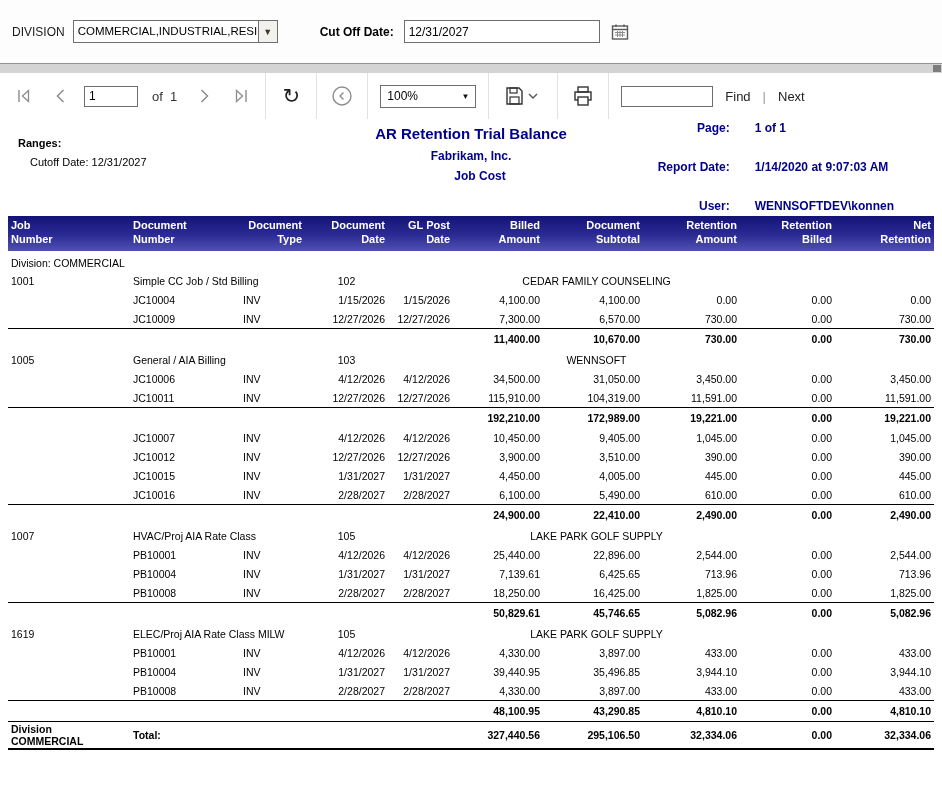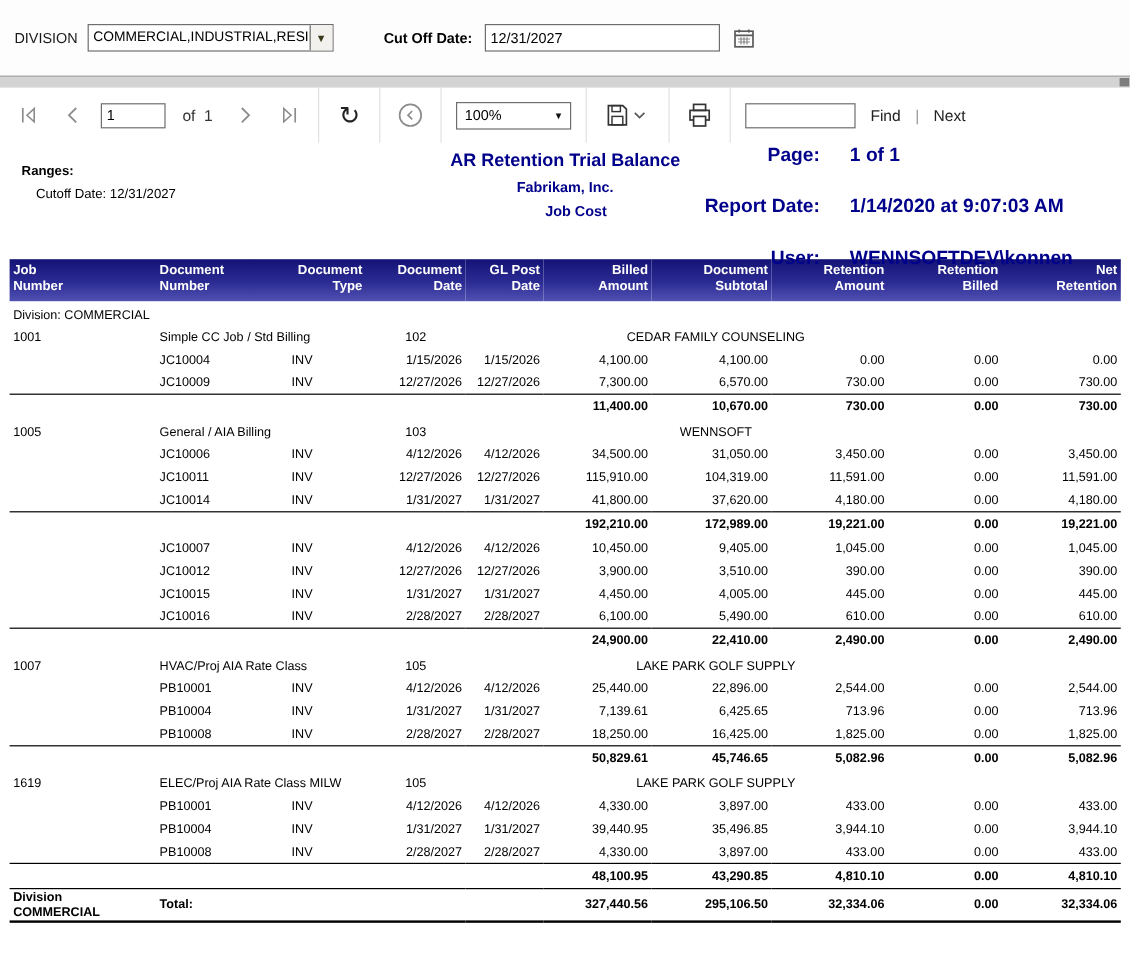--- a/index.html
+++ b/index.html
@@ -46,21 +46,21 @@
   .report-header { position:relative; height:97px; }
   .ranges-block { position:absolute; left:18px; top:18px; font-size:11px; }
   .ranges-title { font-weight:bold; }
   .ranges-line { margin:7px 0 0 12px; }
   .title-block { position:absolute; left:0; right:0; top:6px; text-align:center; color:#00008B; }
   .rpt-title { font-size:15px; font-weight:bold; }
   .rpt-company { font-size:12px; font-weight:bold; margin-top:7px; }
   .rpt-module { font-size:12px; font-weight:bold; margin-top:6px;padding-left:18px; }
   .meta-block { position:absolute; right:48px; top:2px; display:grid;
     grid-template-columns:auto auto; column-gap:12px; row-gap:5px;
-    font-size:16px; font-weight:bold; color:#00008B;gap:25px; }
+    font-size:12px; font-weight:bold; color:#00008B;gap:25px; }
   .meta-label { text-align:right; }
 
   
   table.rt { border-collapse:collapse; table-layout:fixed; width:926px; margin:0 8px; }
   table.rt th { background:linear-gradient(180deg,#131376 0%,#2b2b94 55%,#5151b2 100%);
     color:#fff; font-size:11px; font-weight:bold; padding:3px 3px 4px 3px; vertical-align:bottom; line-height:1.25; }
   table.rt th.l, table.rt td.l { text-align:left; }
   table.rt th.r, table.rt td.r { text-align:right; }
   table.rt td { font-size:10.5px; padding:1px 3px; height:19px; vertical-align:middle; }
   table.rt td.c { text-align:center; }
@@ -321,32 +321,20 @@
           <td class="l">JC10011</td>
           <td class="l">INV</td>
           <td class="r">12/27/2026</td>
           <td class="r">12/27/2026</td>
           <td class="r">115,910.00</td>
           <td class="r">104,319.00</td>
           <td class="r">11,591.00</td>
           <td class="r">0.00</td>
           <td class="r">11,591.00</td>
         </tr>
-        <tr class="detail-row">
-          <td class="l"></td>
-          <td class="l">JC10014</td>
-          <td class="l">INV</td>
-          <td class="r">1/31/2027</td>
-          <td class="r">1/31/2027</td>
-          <td class="r">41,800.00</td>
-          <td class="r">37,620.00</td>
-          <td class="r">4,180.00</td>
-          <td class="r">0.00</td>
-          <td class="r">4,180.00</td>
-        </tr>
         <tr class="subtotal-row">
           <td colspan="5"></td>
           <td class="r">192,210.00</td>
           <td class="r">172,989.00</td>
           <td class="r">19,221.00</td>
           <td class="r">0.00</td>
           <td class="r">19,221.00</td>
         </tr>
         <tr class="detail-row">
           <td class="l"></td>

